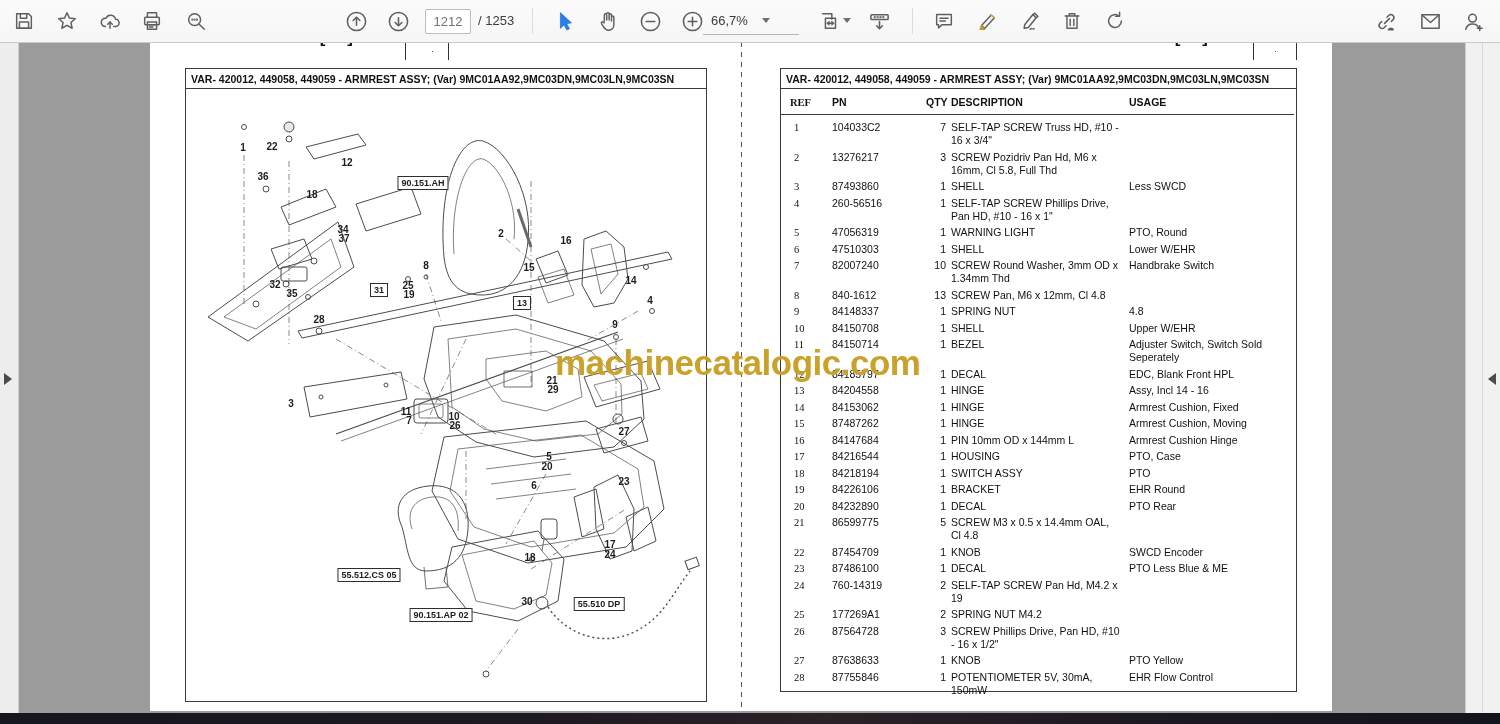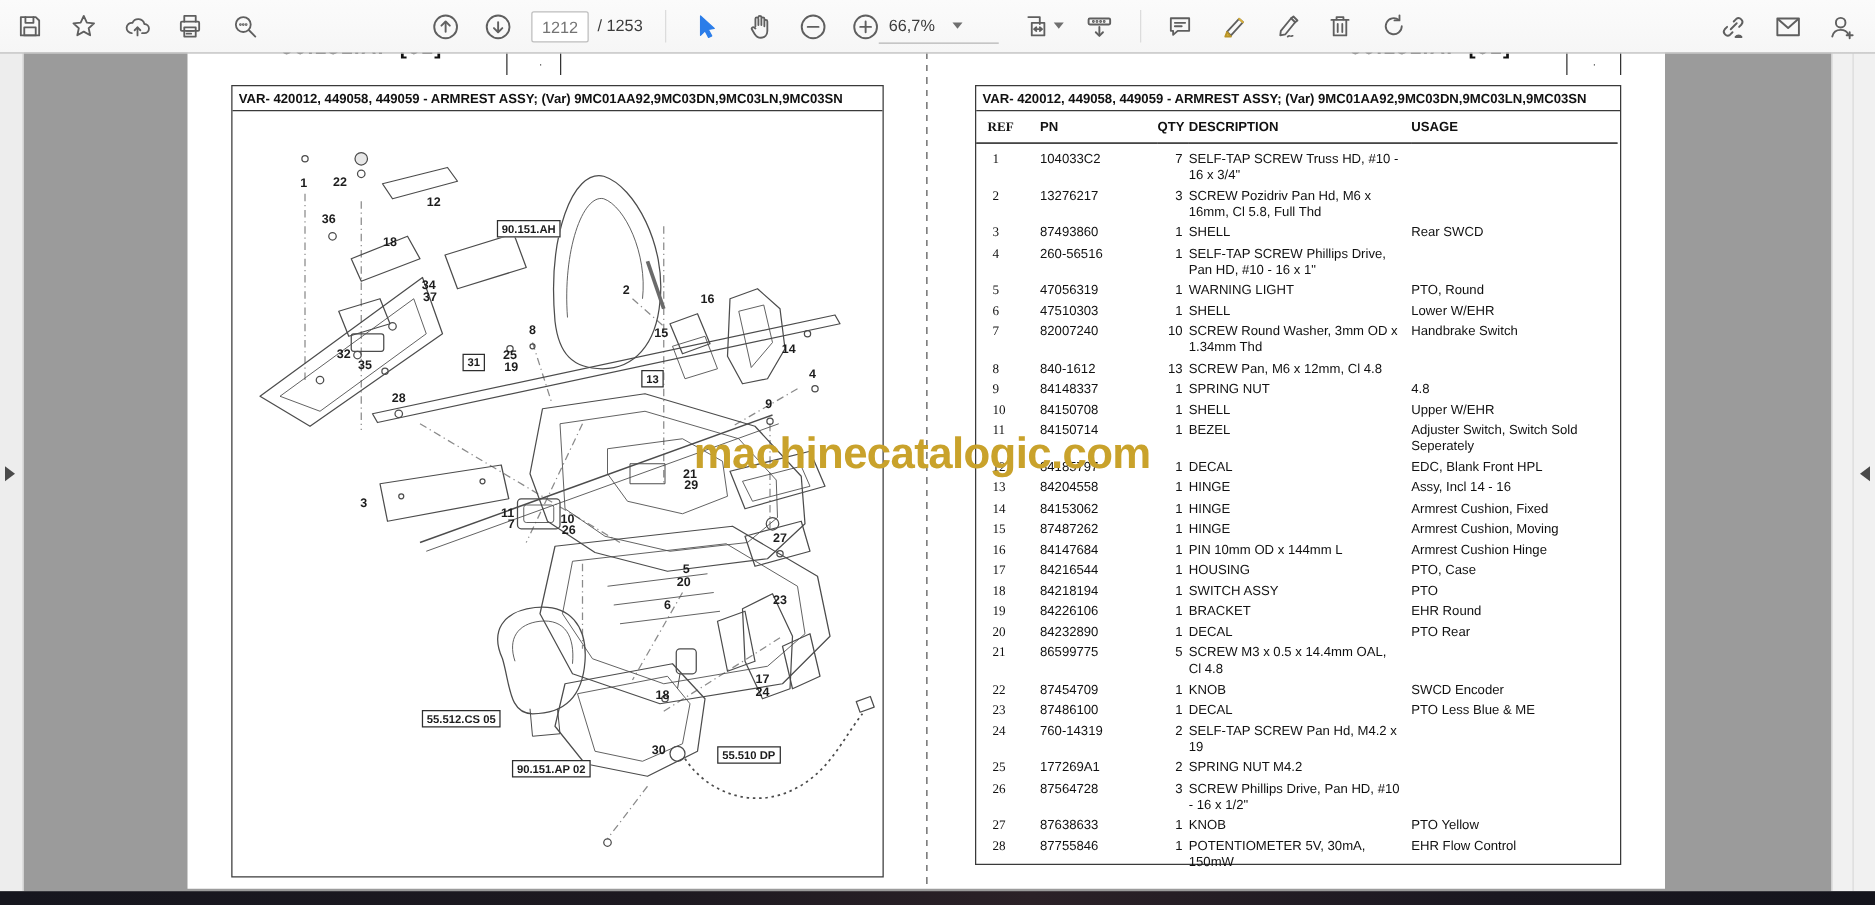--- a/index.html
+++ b/index.html
@@ -438,21 +438,21 @@
                 <td class="t-pn">13276217</td>
                 <td class="t-qty">3</td>
                 <td class="t-desc">SCREW Pozidriv Pan Hd, M6 x 16mm, Cl 5.8, Full Thd</td>
                 <td class="t-usage"></td>
               </tr>
               <tr>
                 <td class="t-ref">3</td>
                 <td class="t-pn">87493860</td>
                 <td class="t-qty">1</td>
                 <td class="t-desc">SHELL</td>
-                <td class="t-usage">Rear SWCD</td>
+                <td class="t-usage">Less SWCD</td>
               </tr>
               <tr>
                 <td class="t-ref">4</td>
                 <td class="t-pn">260-56516</td>
                 <td class="t-qty">1</td>
                 <td class="t-desc">SELF-TAP SCREW Phillips Drive, Pan HD, #10 - 16 x 1"</td>
                 <td class="t-usage"></td>
               </tr>
               <tr>
                 <td class="t-ref">5</td>

